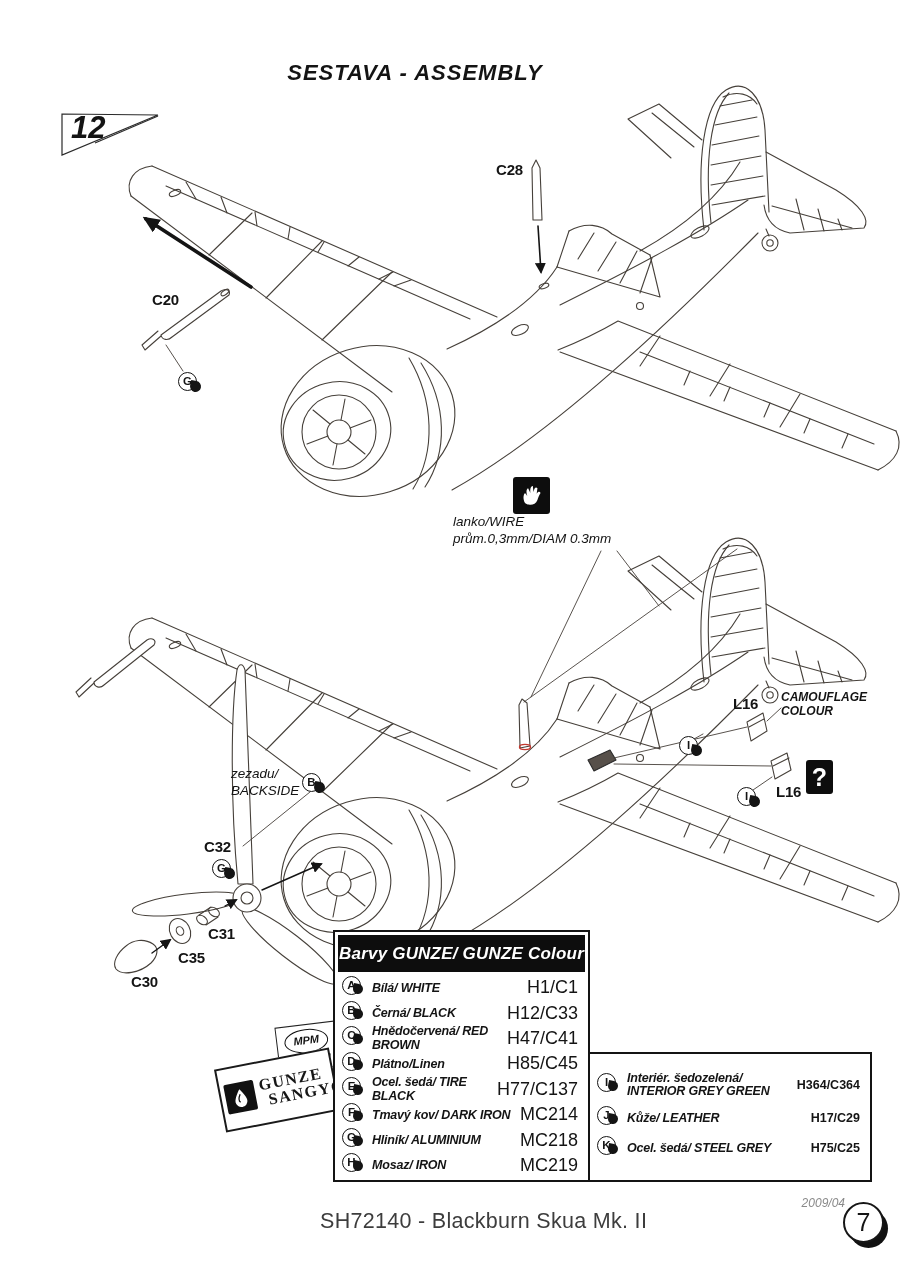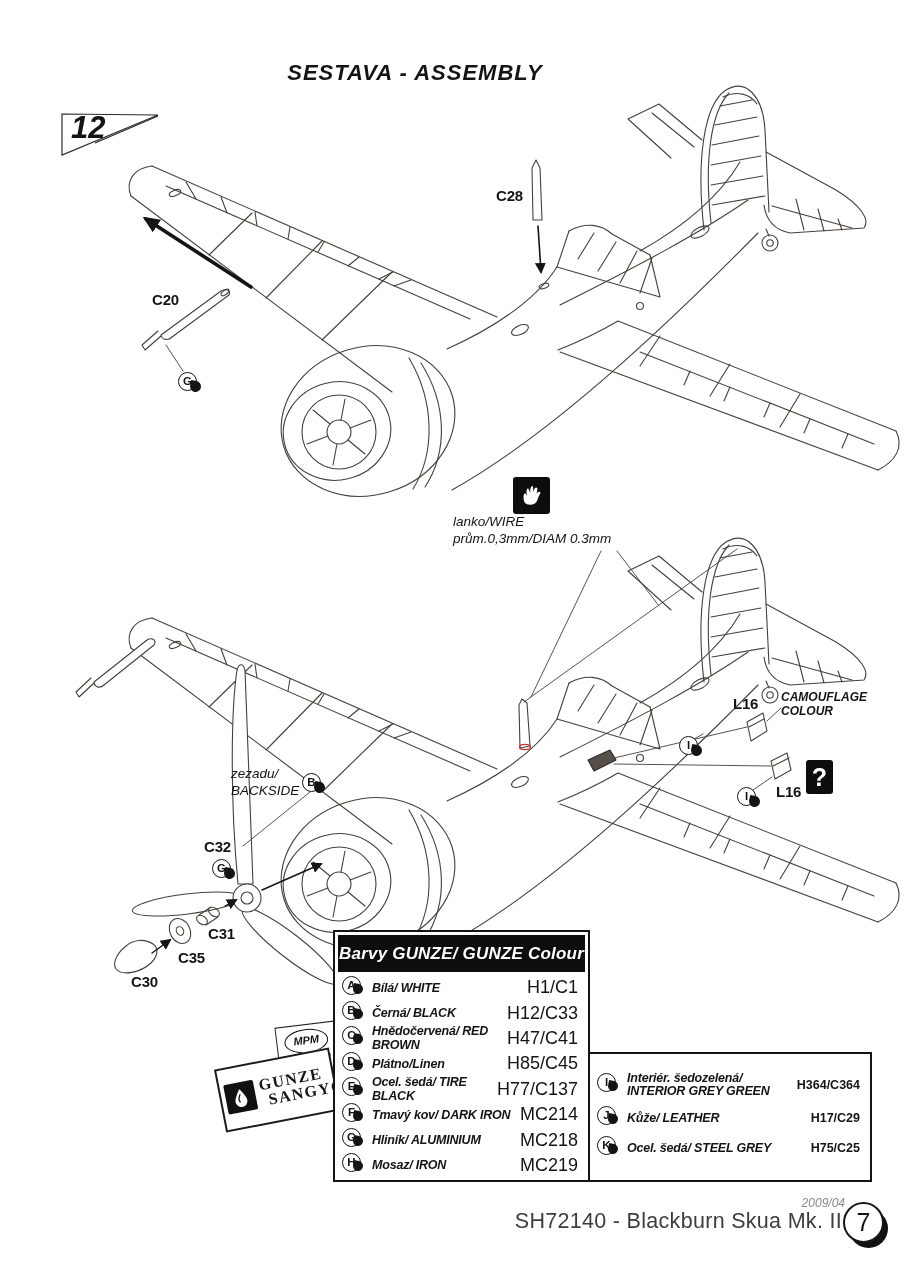--- a/index.html
+++ b/index.html
@@ -53,21 +53,21 @@
          letter-spacing:1.5px;color:#161616}
   .gunze-text .l2{margin-left:7px}
   .mpm{position:absolute;left:277px;top:1024px;width:60px;height:46px;transform:rotate(-7deg);
        background:#fff;border:1.5px solid #222;z-index:4;text-align:center;box-sizing:border-box}
   .mpm-oval{margin:4px auto 0;width:42px;height:22px;border:1.5px solid #111;border-radius:50%;
        font-weight:700;font-style:italic;font-size:11px;line-height:20px}
   .mpm-sub{font-style:italic;font-size:8px;font-weight:700;letter-spacing:.5px}
   
   .f-date{position:absolute;left:640px;top:1196px;width:205px;text-align:right;font-style:italic;
           font-size:12px;color:#8a8a8a;z-index:3}
-  .f-kit{position:absolute;left:320px;top:1209px;width:522px;text-align:right;font-size:21.5px;
+  .f-kit{position:absolute;left:320px;top:1209px;width:522px;font-size:21.5px;
          color:#3d3d3d;letter-spacing:.3px;z-index:3}
   .pagenum-shadow{position:absolute;left:849px;top:1209px;width:39px;height:39px;border-radius:50%;
          background:#111;z-index:3}
   .pagenum{position:absolute;left:843px;top:1202px;width:37px;height:37px;border-radius:50%;background:#fff;
          border:2.5px solid #161616;font-size:25px;text-align:center;line-height:37px;z-index:4}
 </style>
 </head>
 <body>
 
 <div class="page">
@@ -177,21 +177,21 @@
       <path d="M781,708 L767,721" stroke-width="0.9"></path>
       <path d="M694,739 L703,734" stroke-width="0.9"></path>
       <path d="M753,790 L772,777" stroke-width="0.9"></path>
       <path d="M310,792 L243,846" stroke-width="0.9"></path>
     </g>
   </svg>
 
   <div class="abs title">SESTAVA -  ASSEMBLY</div>
   <div class="abs stepnum">12</div>
 
-  <div class="callout" style="left:496px;top:187px">C28</div>
+  <div class="callout" style="left:496px;top:161px">C28</div>
   <div class="callout" style="left:152px;top:291px">C20</div>
   <div class="callout" style="left:204px;top:838px">C32</div>
   <div class="callout" style="left:208px;top:925px">C31</div>
   <div class="callout" style="left:178px;top:949px">C35</div>
   <div class="callout" style="left:131px;top:973px">C30</div>
   <div class="callout" style="left:733px;top:695px">L16</div>
   <div class="callout" style="left:776px;top:783px">L16</div>
 
   <div class="camo" style="left:781px;top:690px">
     <span>CAMOUFLAGE</span><br>

